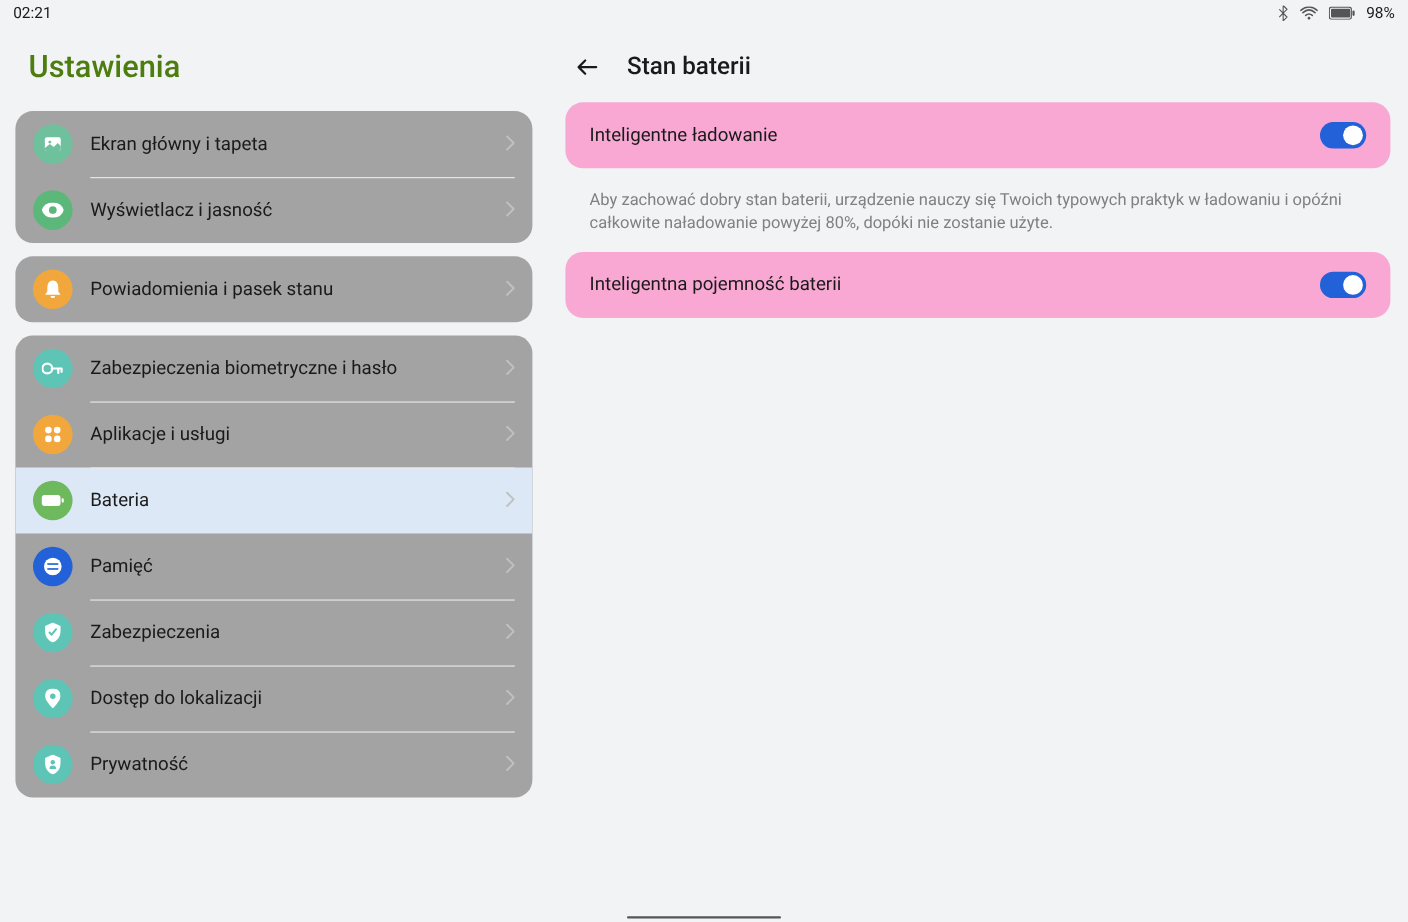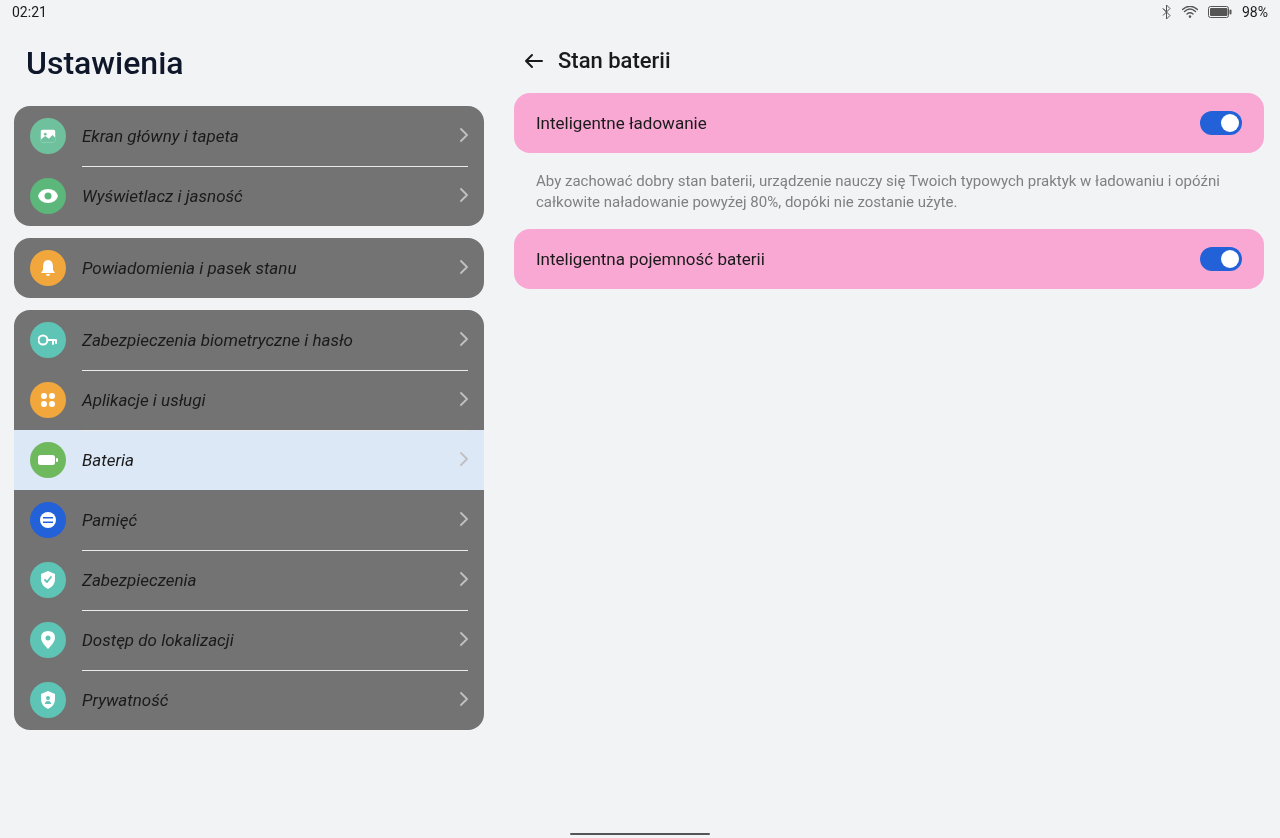--- a/index.html
+++ b/index.html
@@ -5,34 +5,34 @@
     * { margin: 0; padding: 0; box-sizing: border-box; font-family: -apple-system, BlinkMacSystemFont, "Segoe UI", Roboto, sans-serif; }
     body { background: #f2f3f5; width: 1280px; height: 838px; overflow: hidden; display: flex; flex-direction: column; }
     
     .status-bar { display: flex; justify-content: space-between; align-items: center; padding: 4px 12px; font-size: 14px; color: #1a1a1a; height: 24px; }
     .status-right { display: flex; align-items: center; gap: 10px; }
     .status-icon { display: inline-flex; align-items: center; }
     
     .main-container { display: flex; flex: 1; overflow: hidden; }
     
     .sidebar { width: 498px; padding: 0 14px; overflow-y: auto; }
-    .sidebar-title { font-size: 32px; font-weight: 500; color: #0f172a; padding: 20px 12px 24px; }
-    
-    .sidebar-group { background: #737373; border-radius: 16px; margin-bottom: 12px; overflow: hidden; font-style: italic; }
+    .sidebar-title { font-size: 28px; font-weight: 500; color: #4d7c0f; padding: 20px 12px 24px; }
+    
+    .sidebar-group { background: #a3a3a3; border-radius: 16px; margin-bottom: 12px; overflow: hidden; }
     .sidebar-item { display: flex; align-items: center; padding: 12px 16px; cursor: pointer; position: relative; }
     .sidebar-item + .sidebar-item::before { content: ""; position: absolute; top: 0; left: 68px; right: 16px; height: 1px; background: #ebebeb; }
     .sidebar-item.selected { background: #dce8f5; }
     .sidebar-item.selected + .sidebar-item::before { display: none; }
     
     .sidebar-icon { width: 36px; height: 36px; border-radius: 50%; display: flex; align-items: center; justify-content: center; margin-right: 16px; flex-shrink: 0; }
     .sidebar-label { flex: 1; font-size: 17px; color: #1a1a1a; }
     .chevron { color: #c0c0c0; }
     
     .content { flex: 1; padding: 0 16px; overflow-y: auto; }
-    .content-header { display: flex; align-items: center; padding: 24px 8px 20px; gap: 12px; }
+    .content-header { display: flex; align-items: center; padding: 24px 8px 20px; gap: 24px; }
     .back-arrow { cursor: pointer; display: flex; align-items: center; }
     .content-title { font-size: 22px; font-weight: 500; color: #1a1a1a; }
     
     .content-card { background: #f9a8d4; border-radius: 16px; padding: 18px 22px; margin-bottom: 8px; display: flex; align-items: center; justify-content: space-between; }
     .card-label { font-size: 17px; color: #1a1a1a; }
     .content-desc { font-size: 15px; color: #808080; padding: 10px 22px 16px; line-height: 1.4; }
     
     .toggle { width: 42px; height: 24px; background: #2261d8; border-radius: 12px; position: relative; cursor: pointer; }
     .toggle::after { content: ""; position: absolute; width: 18px; height: 18px; background: #fff; border-radius: 50%; top: 3px; right: 3px; }
 

